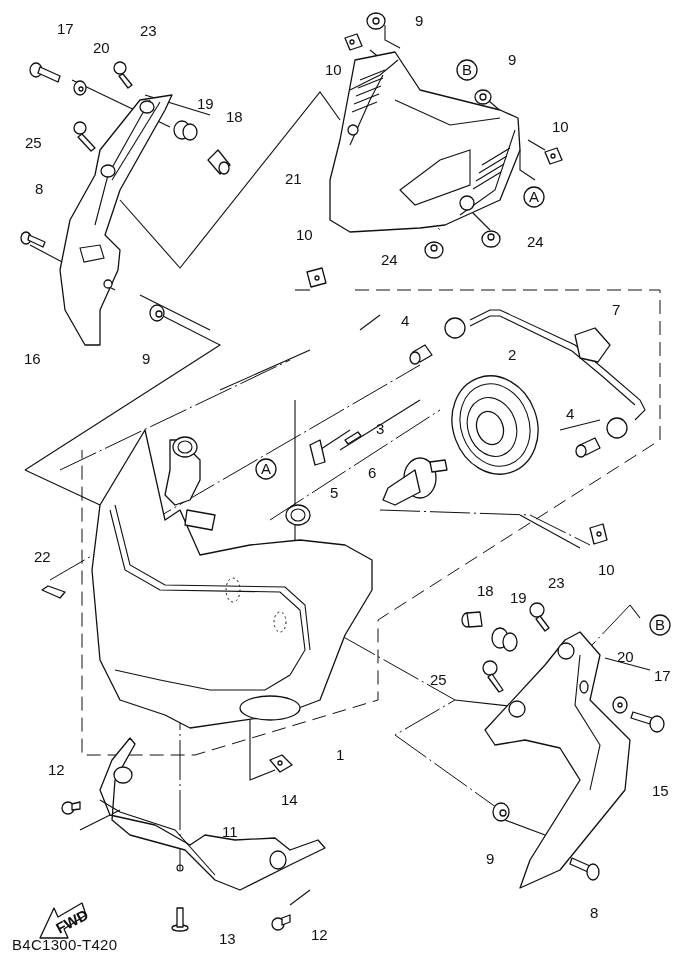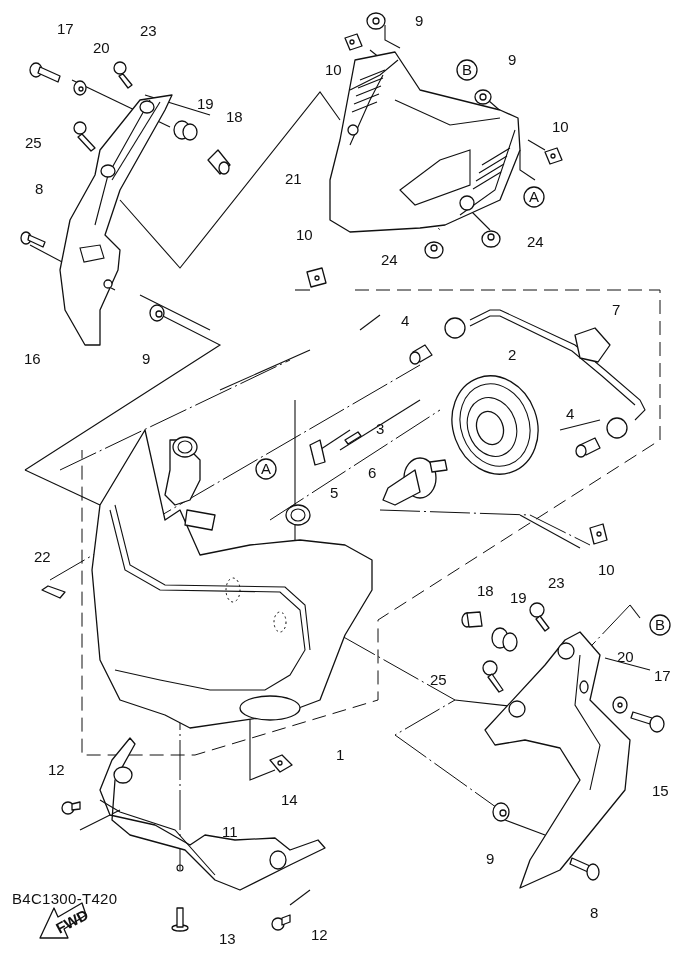--- a/index.html
+++ b/index.html
@@ -5,21 +5,21 @@
   html,body{margin:0;padding:0;background:#fff;}
   body{width:688px;height:964px;overflow:hidden;position:relative;font-family:"Liberation Sans",sans-serif;}
   svg{position:absolute;left:0;top:0;}
   .ln{stroke:#111;stroke-width:1.1;fill:none;}
   .pt{stroke:#111;stroke-width:1.3;fill:#fff;stroke-linejoin:round;}
   .dash{stroke:#111;stroke-width:1;fill:none;stroke-dasharray:14 7;}
   .dot{stroke:#111;stroke-width:1;fill:none;stroke-dasharray:2 3;}
   .cl{stroke:#111;stroke-width:1;fill:none;stroke-dasharray:40 4 2 4;}
   .lbl{font-family:"Liberation Sans",sans-serif;font-size:15px;fill:#111;}
   .ref{font-family:"Liberation Sans",sans-serif;font-size:15px;fill:#111;}
-  .code{position:absolute;left:12px;top:890px;font-size:15px;color:#111;letter-spacing:0.3px;}
+  .code{position:absolute;left:12px;top:936px;font-size:15px;color:#111;letter-spacing:0.3px;}
 </style>
 </head>
 <body>
 
 <svg width="688" height="964" viewBox="0 0 688 964">
 
   <g>
     <path class="dash" d="M355,290 L660,290 L660,440 L378,620 L378,700 L195,755 L82,755 L82,450"></path>
   </g>
 

